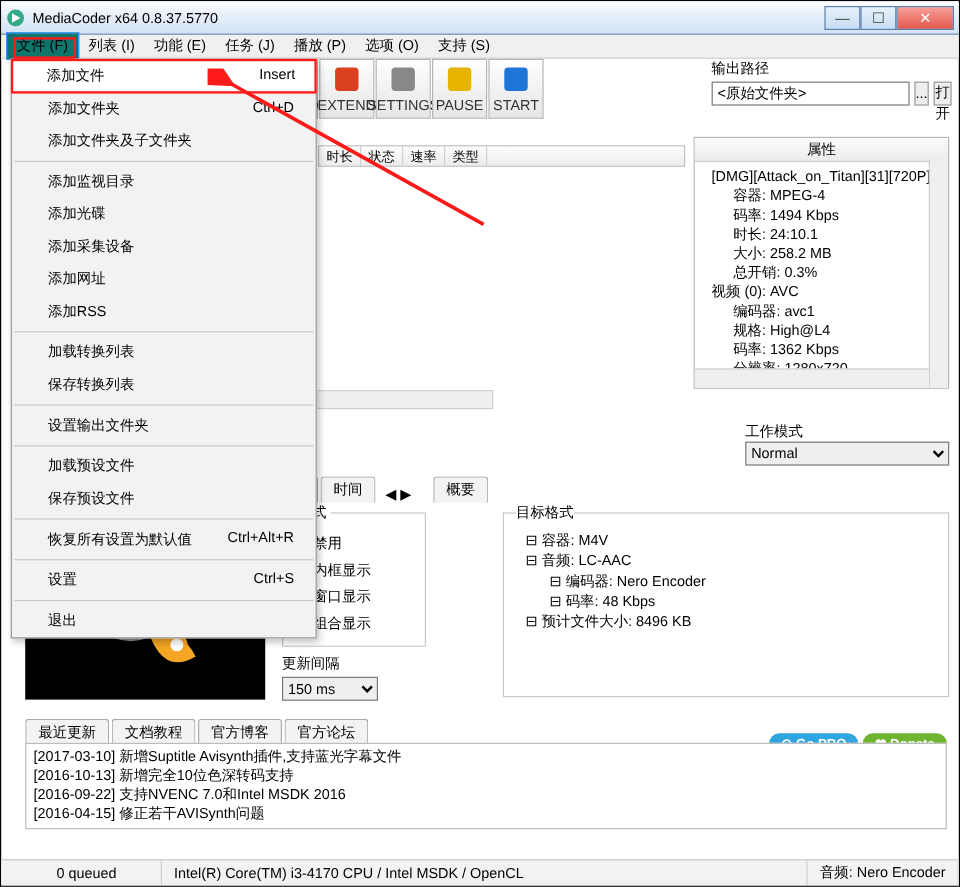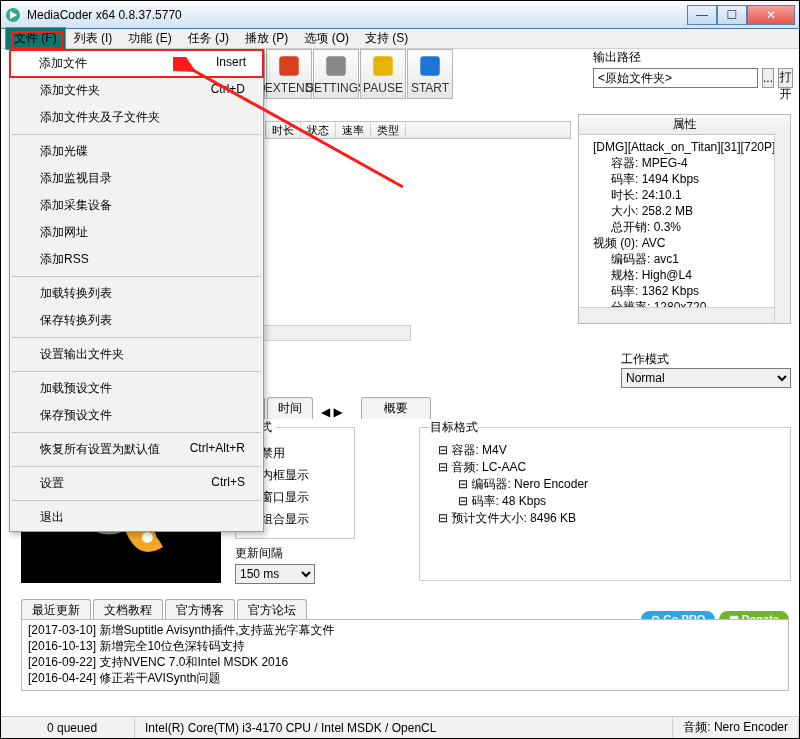--- a/index.html
+++ b/index.html
@@ -45,21 +45,21 @@
 
 .hsb { position: absolute; top: 324px; left: 20px; width: 390px; height: 16px; background: #efefef; border: 1px solid #d0d0d0; }
 
 .workmode { position: absolute; top: 350px; right: 8px; width: 170px; }
 .workmode .lbl { font-size: 12px; }
 .workmode select { width: 100%; height: 20px; border: 1px solid #7a7a7a; }
 
 .tabstrip { position: absolute; top: 396px; left: 218px; right: 218px; height: 22px; display: flex; align-items: flex-end; }
 .tabstrip .tab { border: 1px solid #aaa; border-bottom: none; background: #f3f3f3; padding: 2px 10px; margin-right: 2px; border-radius: 3px 3px 0 0; }
 .tabstrip .arrows { margin: 0 18px 0 6px; }
-.tabstrip .tab2 { border: 1px solid #aaa; border-bottom: none; background: #f3f3f3; padding: 2px 22px; border-radius: 3px 3px 0 0; }
+.tabstrip .tab2 { border: 1px solid #aaa; border-bottom: none; background: #f3f3f3; padding: 2px 10px; border-radius: 3px 3px 0 0; }
 
 .panel-mode { position: absolute; top: 418px; left: 234px; width: 120px; border: 1px solid #c8c8c8; padding: 6px 8px 8px; }
 .panel-mode legend { font-size: 12px; padding: 0 4px; }
 .panel-mode label { display: block; font-size: 12px; padding: 2px 0; }
 .panel-mode input { margin-right: 4px; }
 
 .update-int { position: absolute; top: 544px; left: 234px; width: 120px; }
 .update-int select { width: 80px; height: 20px; border: 1px solid #7a7a7a; margin-top: 2px; }
 
 .target { position: absolute; top: 418px; left: 418px; right: 8px; height: 162px; border: 1px solid #c8c8c8; padding: 6px 10px; font-size: 11px; line-height: 17px; }
@@ -165,25 +165,25 @@
     <div class="mi">
       <span>添加文件夹</span>
       <span>Ctrl+D</span>
     </div>
     <div class="mi">
       <span>添加文件夹及子文件夹</span>
       <span></span>
     </div>
     <hr>
     <div class="mi">
+      <span>添加监视目录</span>
+      <span></span>
+    </div>
+    <div class="mi">
       <span>添加光碟</span>
-      <span></span>
-    </div>
-    <div class="mi">
-      <span>添加监视目录</span>
       <span></span>
     </div>
     <div class="mi">
       <span>添加采集设备</span>
       <span></span>
     </div>
     <div class="mi">
       <span>添加网址</span>
       <span></span>
     </div>
@@ -323,20 +323,20 @@
 </div>
 <div class="badges">
   <span class="badge go">⊙ Go PRO</span>
   <span class="badge don">❤ Donate</span>
 </div>
 
 <div class="news" id="news">
     <div>[2017-03-10] 新增Suptitle Avisynth插件,支持蓝光字幕文件</div>
     <div>[2016-10-13] 新增完全10位色深转码支持</div>
     <div>[2016-09-22] 支持NVENC 7.0和Intel MSDK 2016</div>
-    <div>[2016-04-24] 修正若干AVISynth问题</div>
+    <div>[2016-04-15] 修正若干AVISynth问题</div>
   </div>
 
 <div class="status">
   <div class="cell">0 queued</div>
   <div class="cell mid">Intel(R) Core(TM) i3-4170 CPU  / Intel MSDK / OpenCL</div>
   <div class="cell">音频: Nero Encoder</div>
 </div>
 
 </body></html>

